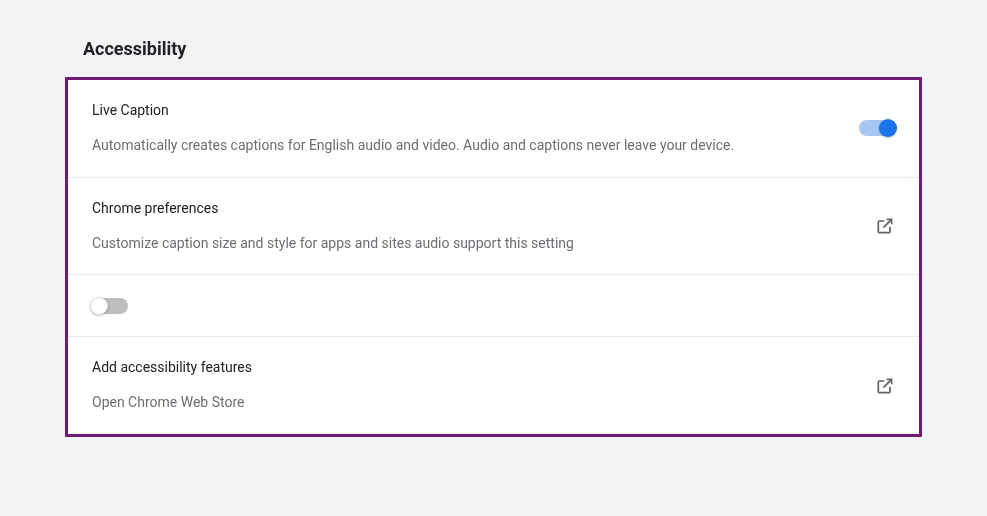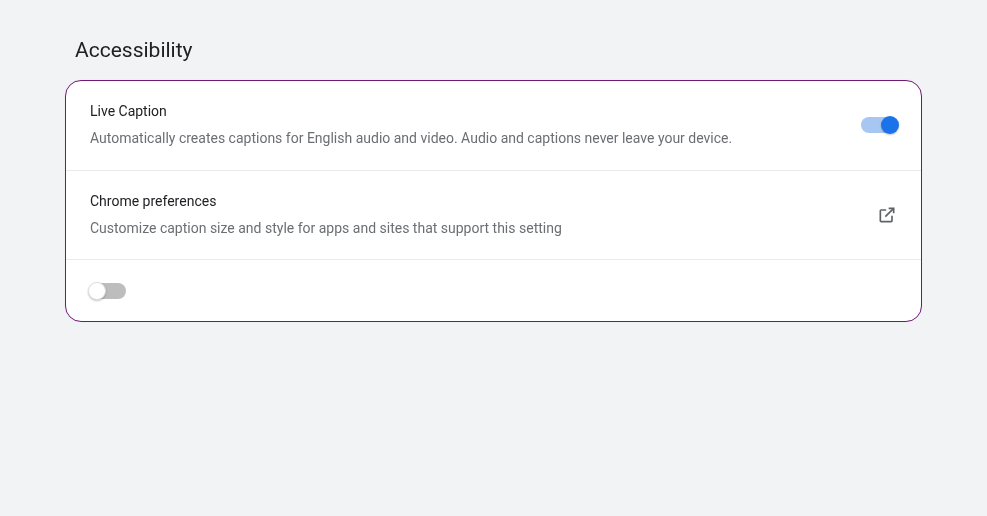--- a/index.html
+++ b/index.html
@@ -6,50 +6,50 @@
   body {
     font-family: Roboto, "Segoe UI", Arial, sans-serif;
     background: #f2f3f4;
     width: 987px;
     height: 516px;
     padding: 38px 65px;
     color: #202124;
     font-size: 14px;
   }
   .section-title {
-    font-size: 21px;
-    font-weight: 400;
+    font-size: 18px;
+    font-weight: 700;
     margin-bottom: 18px;
-    margin-left: 10px;
+    margin-left: 18px;
   }
   .card {
     background: #fff;
-    border: 1px solid #701a75;
-    border-radius: 16px;
+    border: 3px solid #701a75;
+    border-radius: 1px;
     box-shadow: 0 0 2px rgba(0,0,0,0.05);
     overflow: hidden;
   }
   .row {
     display: flex;
     align-items: center;
     justify-content: space-between;
     padding: 20px 24px;
     border-top: 1px solid #e8eaec;
     min-height: 62px;
   }
   .row:first-child { border-top: none; }
   .row .texts { flex: 1; padding-right: 20px; }
   .row .label {
     color: #202124;
     line-height: 1.5;
   }
   .row .desc {
     color: #6b6f73;
     line-height: 1.55;
-    margin-top: 6px;
+    margin-top: 14px;
   }
   .control { flex: 0 0 auto; display:flex; align-items:center; }
   .toggle {
     width: 36px;
     height: 16px;
     border-radius: 10px;
     position: relative;
     cursor: pointer;
   }
   .toggle .knob {
@@ -81,34 +81,47 @@
     <div class="control">
       <div class="toggle on">
           <div class="knob"></div>
         </div>
     </div>
   </div>
 
   <div class="row">
     <div class="texts">
       <div class="label">Chrome preferences</div>
-      <div class="desc">Customize caption size and style for apps and sites that support this setting</div>
+      <div class="desc">Customize caption size and style for apps and sites audio support this setting</div>
     </div>
     <div class="control ext-icon">
       <svg viewBox="0 0 24 24" fill="none" stroke="currentColor" stroke-width="2">
           <path d="M18 13v6a1 1 0 0 1-1 1H5a1 1 0 0 1-1-1V7a1 1 0 0 1 1-1h6"></path>
           <path d="M14 4h6v6"></path>
           <path d="M10 14L20 4"></path>
         </svg>
     </div>
   </div>
 
   <div class="row">
     <div class="control">
       <div class="toggle off">
           <div class="knob"></div>
         </div>
     </div>
   </div>
 
 
+  <div class="row">
+    <div class="texts">
+      <div class="label">Add accessibility features</div>
+      <div class="desc">Open Chrome Web Store</div>
+    </div>
+    <div class="control ext-icon">
+      <svg viewBox="0 0 24 24" fill="none" stroke="currentColor" stroke-width="2">
+          <path d="M18 13v6a1 1 0 0 1-1 1H5a1 1 0 0 1-1-1V7a1 1 0 0 1 1-1h6"></path>
+          <path d="M14 4h6v6"></path>
+          <path d="M10 14L20 4"></path>
+        </svg>
+    </div>
+  </div>
 
 </div>
 
 </body></html>

